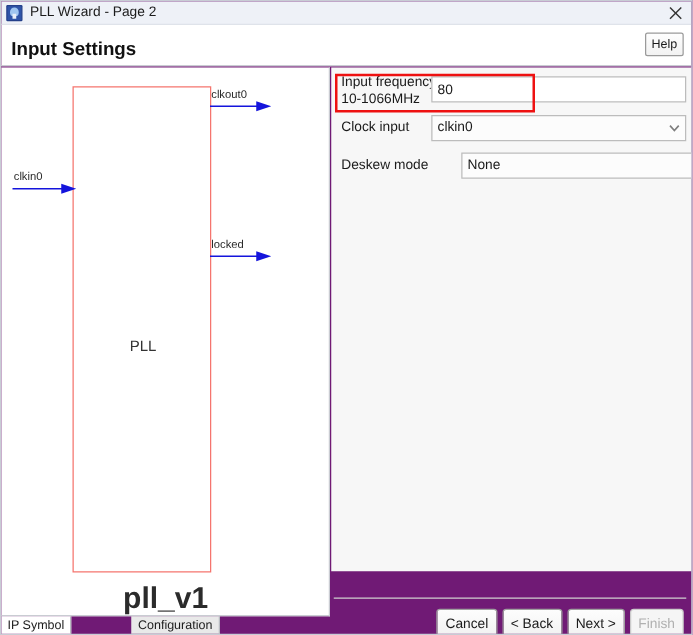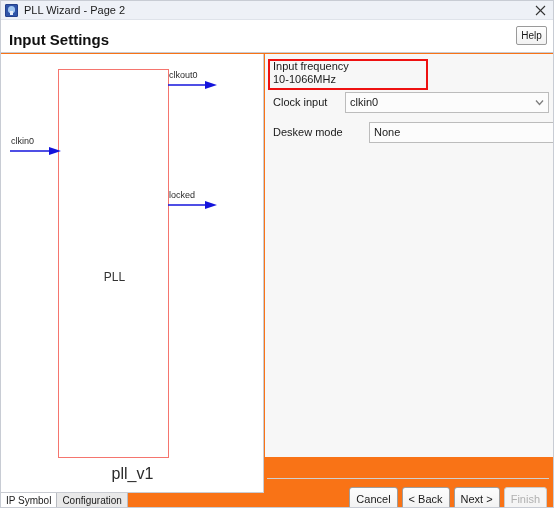--- a/index.html
+++ b/index.html
@@ -16,21 +16,21 @@
     overflow: hidden;
     position: relative;
   }
 
   
   #window {
     position: absolute;
     left: 0; top: 0;
     width: 554px;
     height: 508px;
-    background: #f97316;
+    background: #701a75;
     border: 1px solid #c8ccd4;
     box-sizing: border-box;
     overflow: hidden;
   }
 
   
   #titlebar {
     position: absolute;
     left: 0; top: 0;
     width: 100%;
@@ -149,40 +149,42 @@
     text-align: center;
     font-size: 12px;
     color: #333333;
   }
   #module-name {
     position: absolute;
     left: 0;
     top: 411px;
     width: 263px;
     text-align: center;
-    font-size: 16px;
+    font-size: 24px;
     color: #2b2b2b;
+    font-weight: bold;
   }
   .port { position: absolute; }
   .port-label {
     position: absolute;
     font-size: 9px;
     color: #2a2a2a;
     white-space: nowrap;
   }
   .port-wire { position: absolute; }
 
   
   #tabstrip {
     position: absolute;
     left: 0; top: 492px;
     width: 263px;
     height: 15px;
     display: flex;
     align-items: flex-start;
+    gap: 48px;
   }
   .tab {
     height: 15px;
     padding: 0 5px;
     font-size: 10px;
     line-height: 15px;
     color: #1b1b1b;
     border: 1px solid #b9bcc2;
     border-top: none;
     box-sizing: border-box;
@@ -366,20 +368,21 @@
     <div class="tab inactive">Configuration</div>
   </div>
 
   <div id="form-pane">
 
     <div class="form-row" style="top:5px;">
       <div class="form-label" style="left:8px; top:2px;">
         <span>Input frequency</span>
         <span class="l2">10-1066MHz</span>
       </div>
+      <input class="text-input" style="left: 80px; top: 2px; width: 204px;" type="text" value="80">
     </div>
 
     <div class="form-row" style="top:36px;padding-left:48px;">
       <div class="form-label" style="left:8px; top:7px;">Clock input</div>
       <div class="select-box" style="left:80px; top:2px; width:204px;">
         <span>clkin0</span>
         <span class="chev">
           <svg width="9" height="7" viewBox="0 0 9 7" aria-hidden="true">
             <polyline points="1,1.5 4.5,5.5 8,1.5" fill="none" stroke="#7e7e7e" stroke-width="1.3"></polyline>
           </svg>

